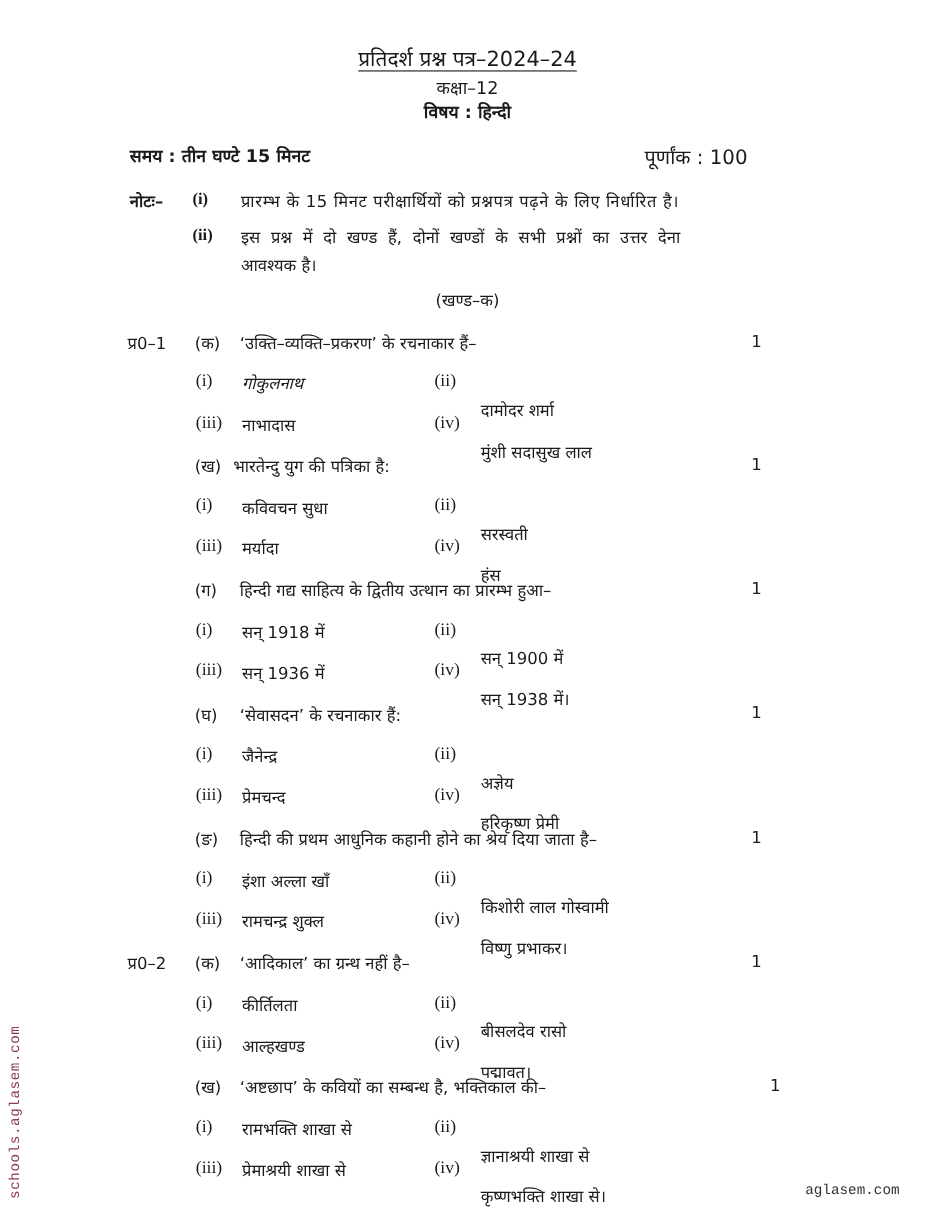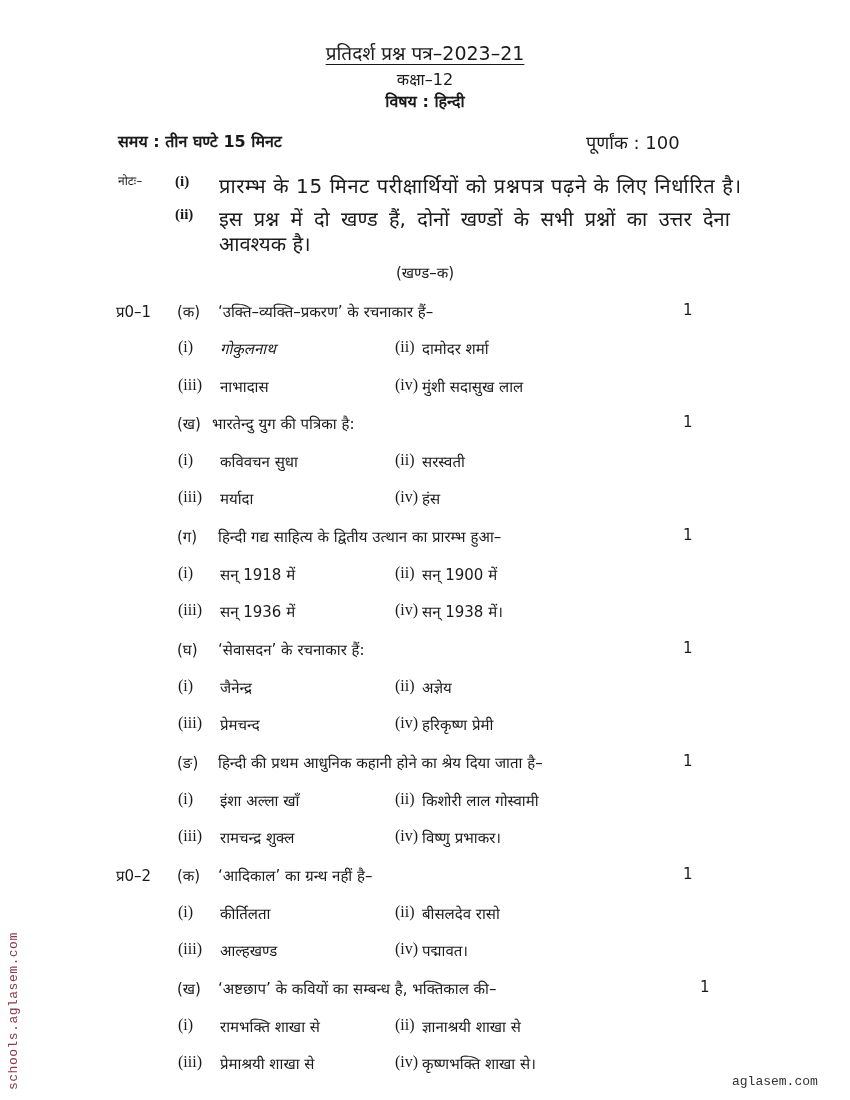--- a/index.html
+++ b/index.html
@@ -11,49 +11,49 @@
   .abs { position: absolute; white-space: nowrap; }
   .title {
     left: 0; width: 850px; text-align: center; top: 40px;
     font-size: 19px;
   }
   .title span { text-decoration: underline; text-underline-offset: 4px; }
   .class-line { left: 0; width: 850px; text-align: center; top: 68px; font-size: 16px; }
   .subject-line { left: 0; width: 850px; text-align: center; top: 90px; font-size: 16px; font-weight: bold; }
   .time { left: 118px; top: 130px; font-size: 16px; font-weight: bold; }
   .marks { left: 586px; top: 130px; font-size: 18px; font-weight: normal; }
-  .note-label { left: 118px; top: 172px; font-size: 12px; font-weight: normal; }
+  .note-label { left: 118px; top: 172px; font-size: 15px; font-weight: bold; }
   .roman-bold { font-family: "Liberation Serif", serif; font-weight: bold; font-size: 15px; }
-  .note-text { font-size: 20px; }
+  .note-text { font-size: 15px; }
   .section { left: 0; width: 850px; text-align: center; top: 262px; font-size: 15px; font-weight: normal; }
   .row { font-size: 15px; }
   .qno { left: 116px; }
   .sub { left: 177px; }
   .qtext { left: 218px; }
   .qmark { left: 683px; }
   .roman { font-family: "Liberation Serif", serif; font-size: 16px; }
   .opt-r1 { left: 178px; }
   .opt-t1 { left: 220px; }
   .opt-r2 { left: 395px; }
-  .opt-t2 { left: 422px; }
+  .opt-t2 { left: 437px; margin-top: 24px; }
   .watermark-side {
     left: 6px; top: 1090px; transform-origin: left top; transform: rotate(-90deg);
     font-family: "Liberation Mono", "DejaVu Sans Mono", monospace;
     font-size: 13px; color: #8b3a4a; letter-spacing: 0.5px;
   }
   .watermark-foot {
     left: 732px; top: 1074px;
     font-family: "Liberation Mono", "DejaVu Sans Mono", monospace;
     font-size: 13px; color: #333;
   }
 </style>
 </head>
 <body>
 
-<div class="abs title"><span>प्रतिदर्श प्रश्न पत्र–2023–21</span></div>
+<div class="abs title"><span>प्रतिदर्श प्रश्न पत्र–2024–24</span></div>
 <div class="abs class-line">कक्षा–12</div>
 <div class="abs subject-line">विषय : हिन्दी</div>
 <div class="abs time">समय : तीन घण्टे 15 मिनट</div>
 <div class="abs marks">पूर्णांक : 100</div>
 
 <div class="abs note-label">नोटः–</div>
 <div class="abs roman-bold" style="left:175px;top:173px;">(i)</div>
 <div class="abs note-text" style="left:219px;top:172px;letter-spacing:0.6px;">प्रारम्भ के 15 मिनट परीक्षार्थियों को प्रश्नपत्र पढ़ने के लिए निर्धारित है।</div>
 <div class="abs roman-bold" style="left:175px;top:206px;">(ii)</div>
 <div class="abs note-text" style="left:219px;top:205px;word-spacing:5px;">इस प्रश्न में दो खण्ड हैं, दोनों खण्डों के सभी प्रश्नों का उत्तर देना</div>

